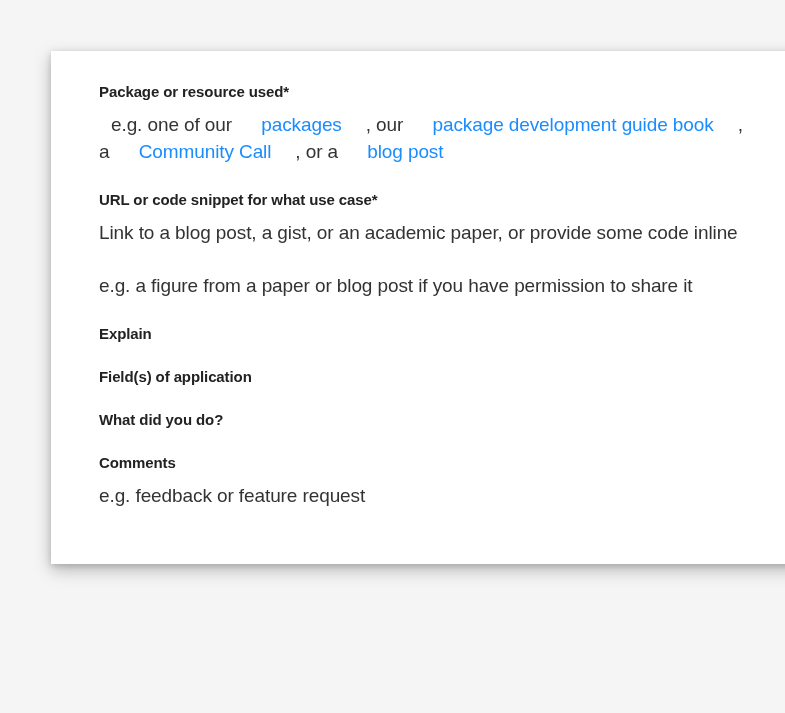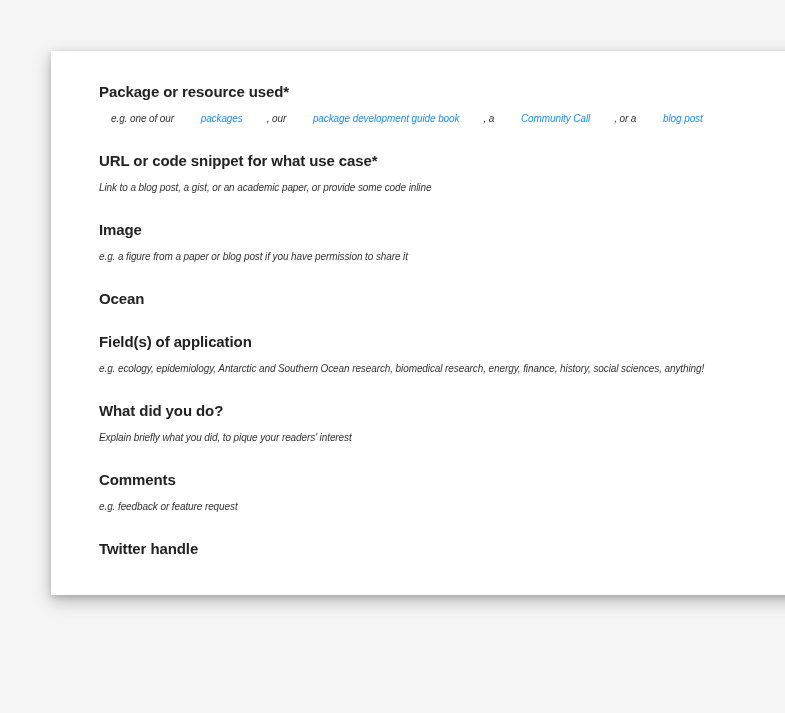--- a/index.html
+++ b/index.html
@@ -26,22 +26,21 @@
       margin-bottom: 0;
     }
     .heading {
       font-weight: 700;
       font-size: 15px;
       color: #222;
       margin-bottom: 10px;
       letter-spacing: -0.1px;
     }
     .description {
-      font-style: italic;
-      font-size: 10px;
+      font-size: 19px;
       color: #333;
       line-height: 1.4;
       letter-spacing: -0.1px;
     }
     .description a {
       color: #1a8cff;
       text-decoration: none;
     }
   </style>
 </head>
@@ -55,40 +54,36 @@
       <span>e.g. one of our </span><a href="#">packages</a><span>, our </span><a href="#">package development guide book</a><span>, a </span><a href="#">Community Call</a><span>, or a </span><a href="#">blog post</a>
     </div>
   </div>
 
   <div class="section">
     <div class="heading">URL or code snippet for what use case*</div>
     <div class="description">Link to a blog post, a gist, or an academic paper, or provide some code inline</div>
   </div>
 
   <div class="section">
-    <div class="heading">Image</div>
     <div class="description">e.g. a figure from a paper or blog post if you have permission to share it</div>
   </div>
 
   <div class="section">
-    <div class="heading">Ocean</div>
+    <div class="heading">Explain</div>
   </div>
 
   <div class="section">
     <div class="heading">Field(s) of application</div>
-    <div class="description">e.g. ecology, epidemiology, Antarctic and Southern Ocean research, biomedical research, energy, finance, history, social sciences, anything!</div>
   </div>
 
   <div class="section">
     <div class="heading">What did you do?</div>
-    <div class="description">Explain briefly what you did, to pique your readers' interest</div>
   </div>
 
   <div class="section">
     <div class="heading">Comments</div>
     <div class="description">e.g. feedback or feature request</div>
   </div>
 
   <div class="section">
-    <div class="heading">Twitter handle</div>
   </div>
 
 </div>
 
 </body></html>

